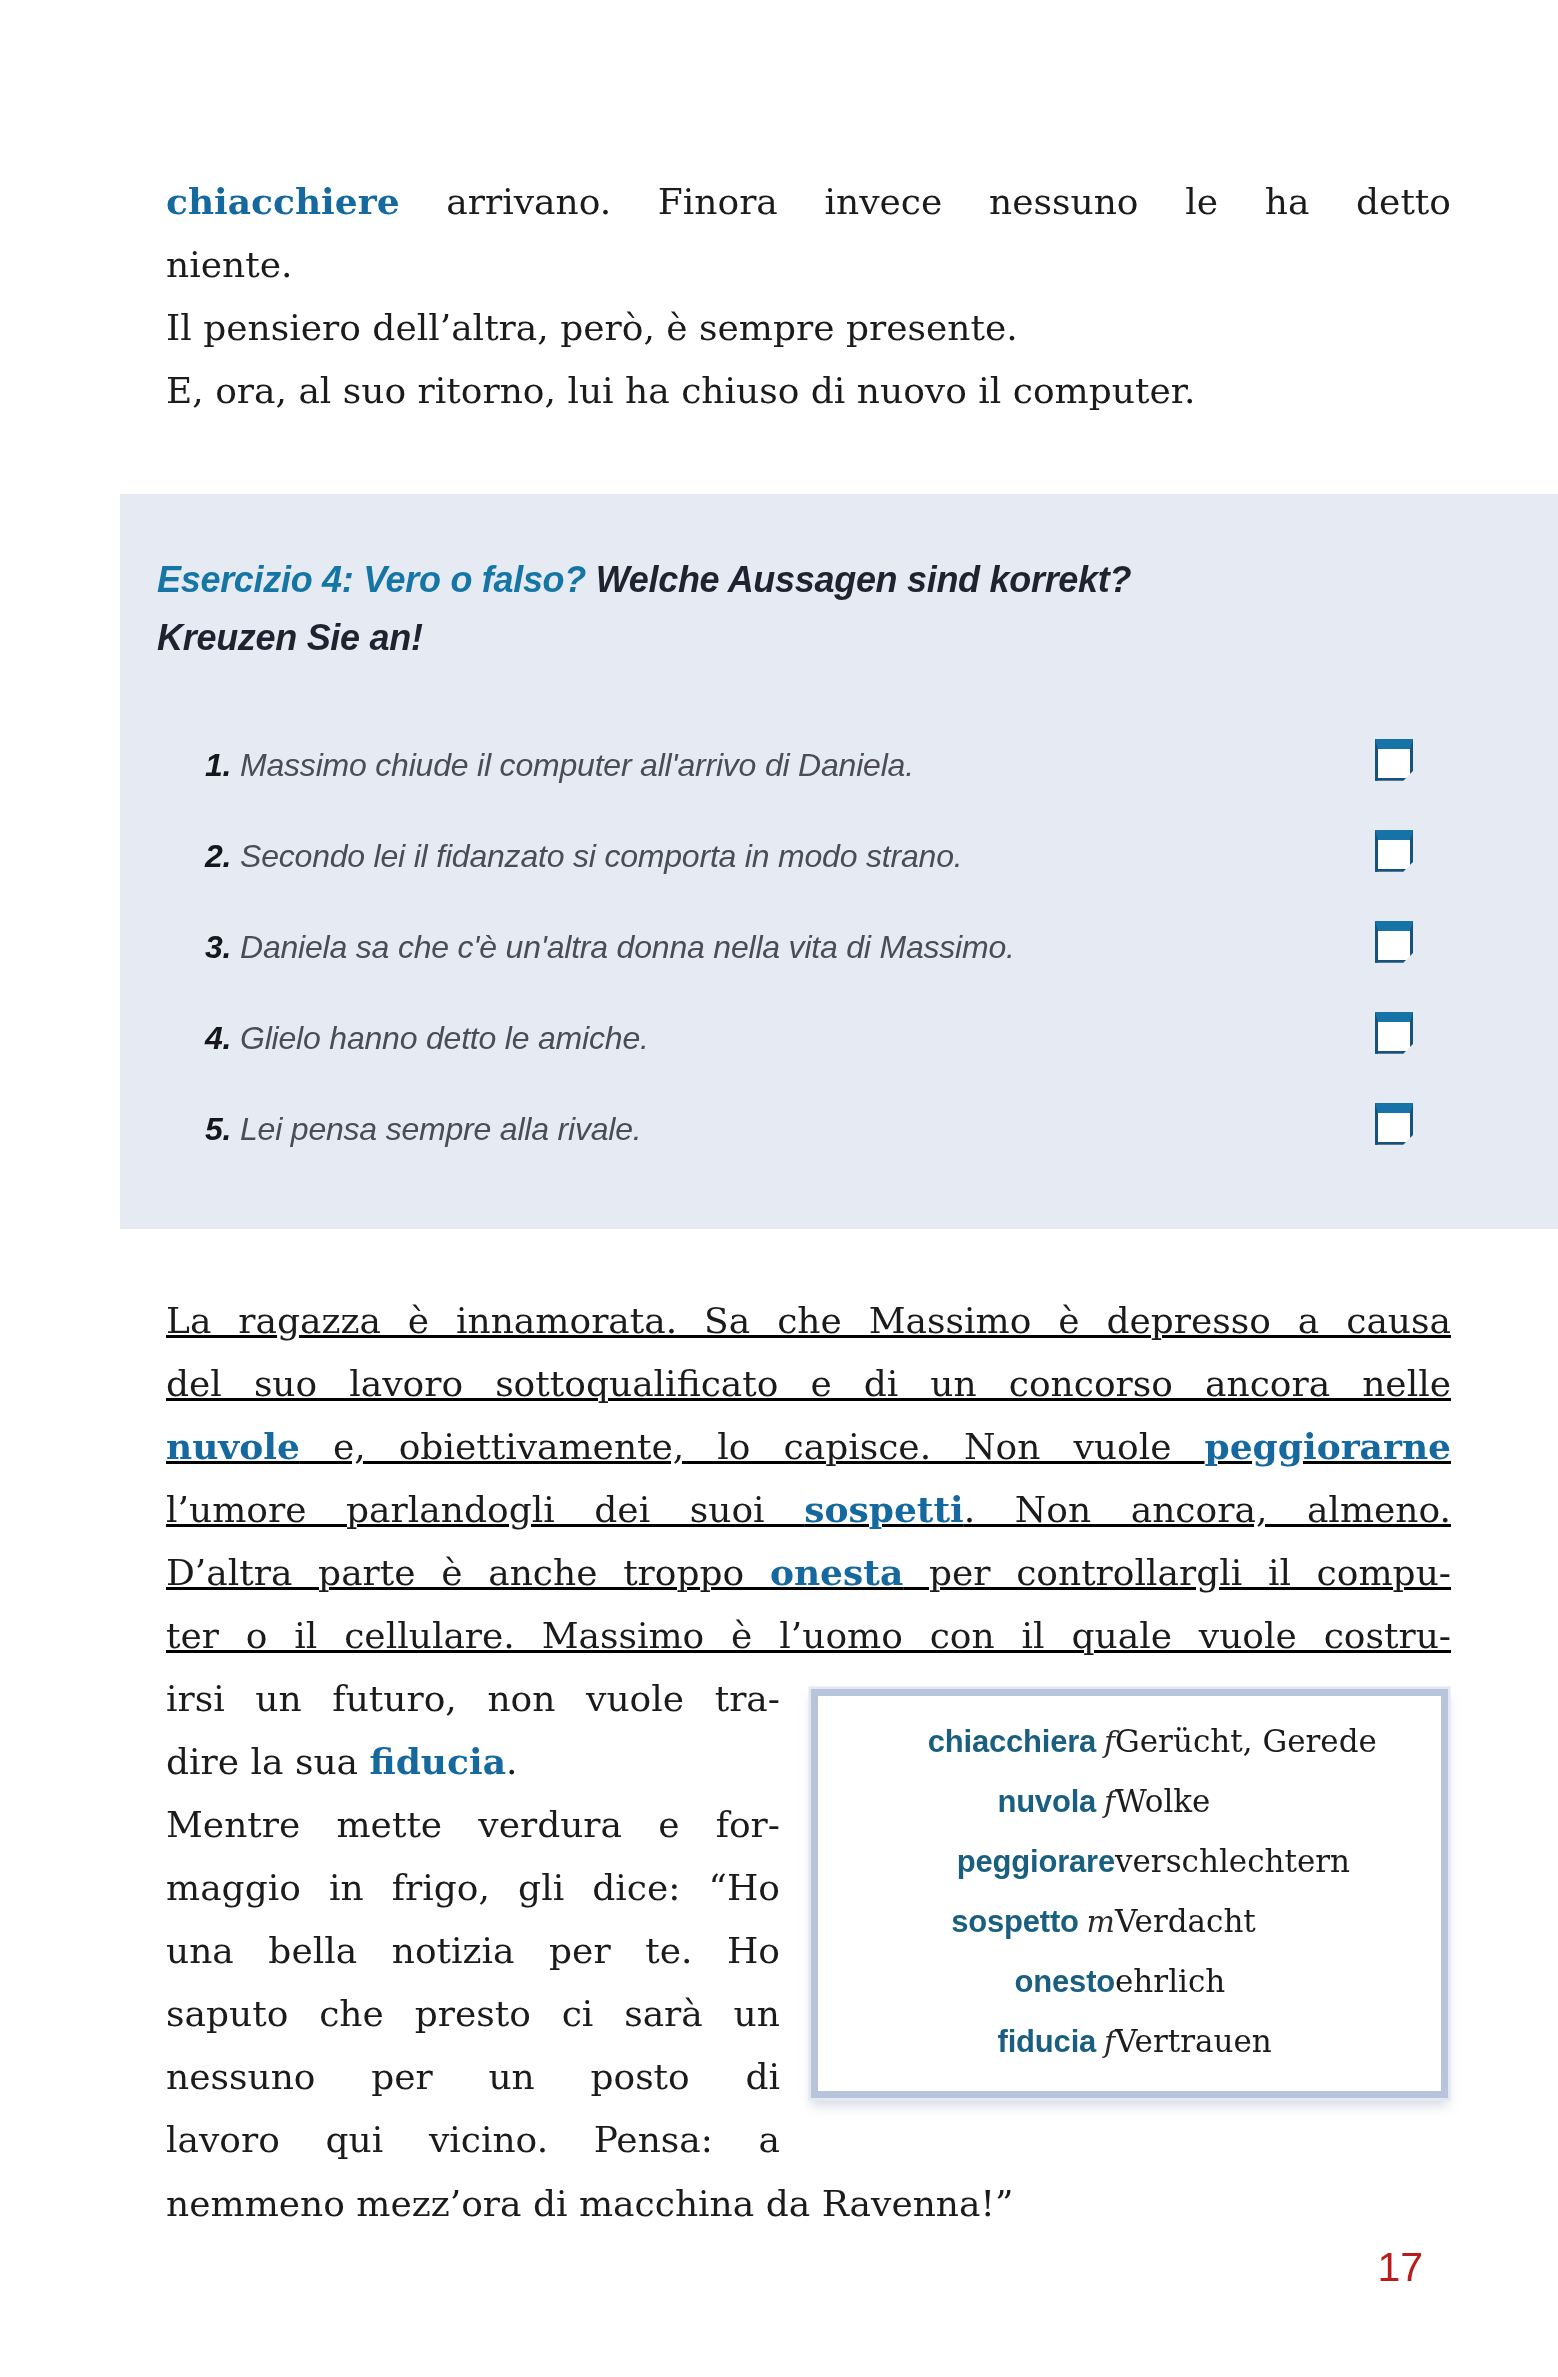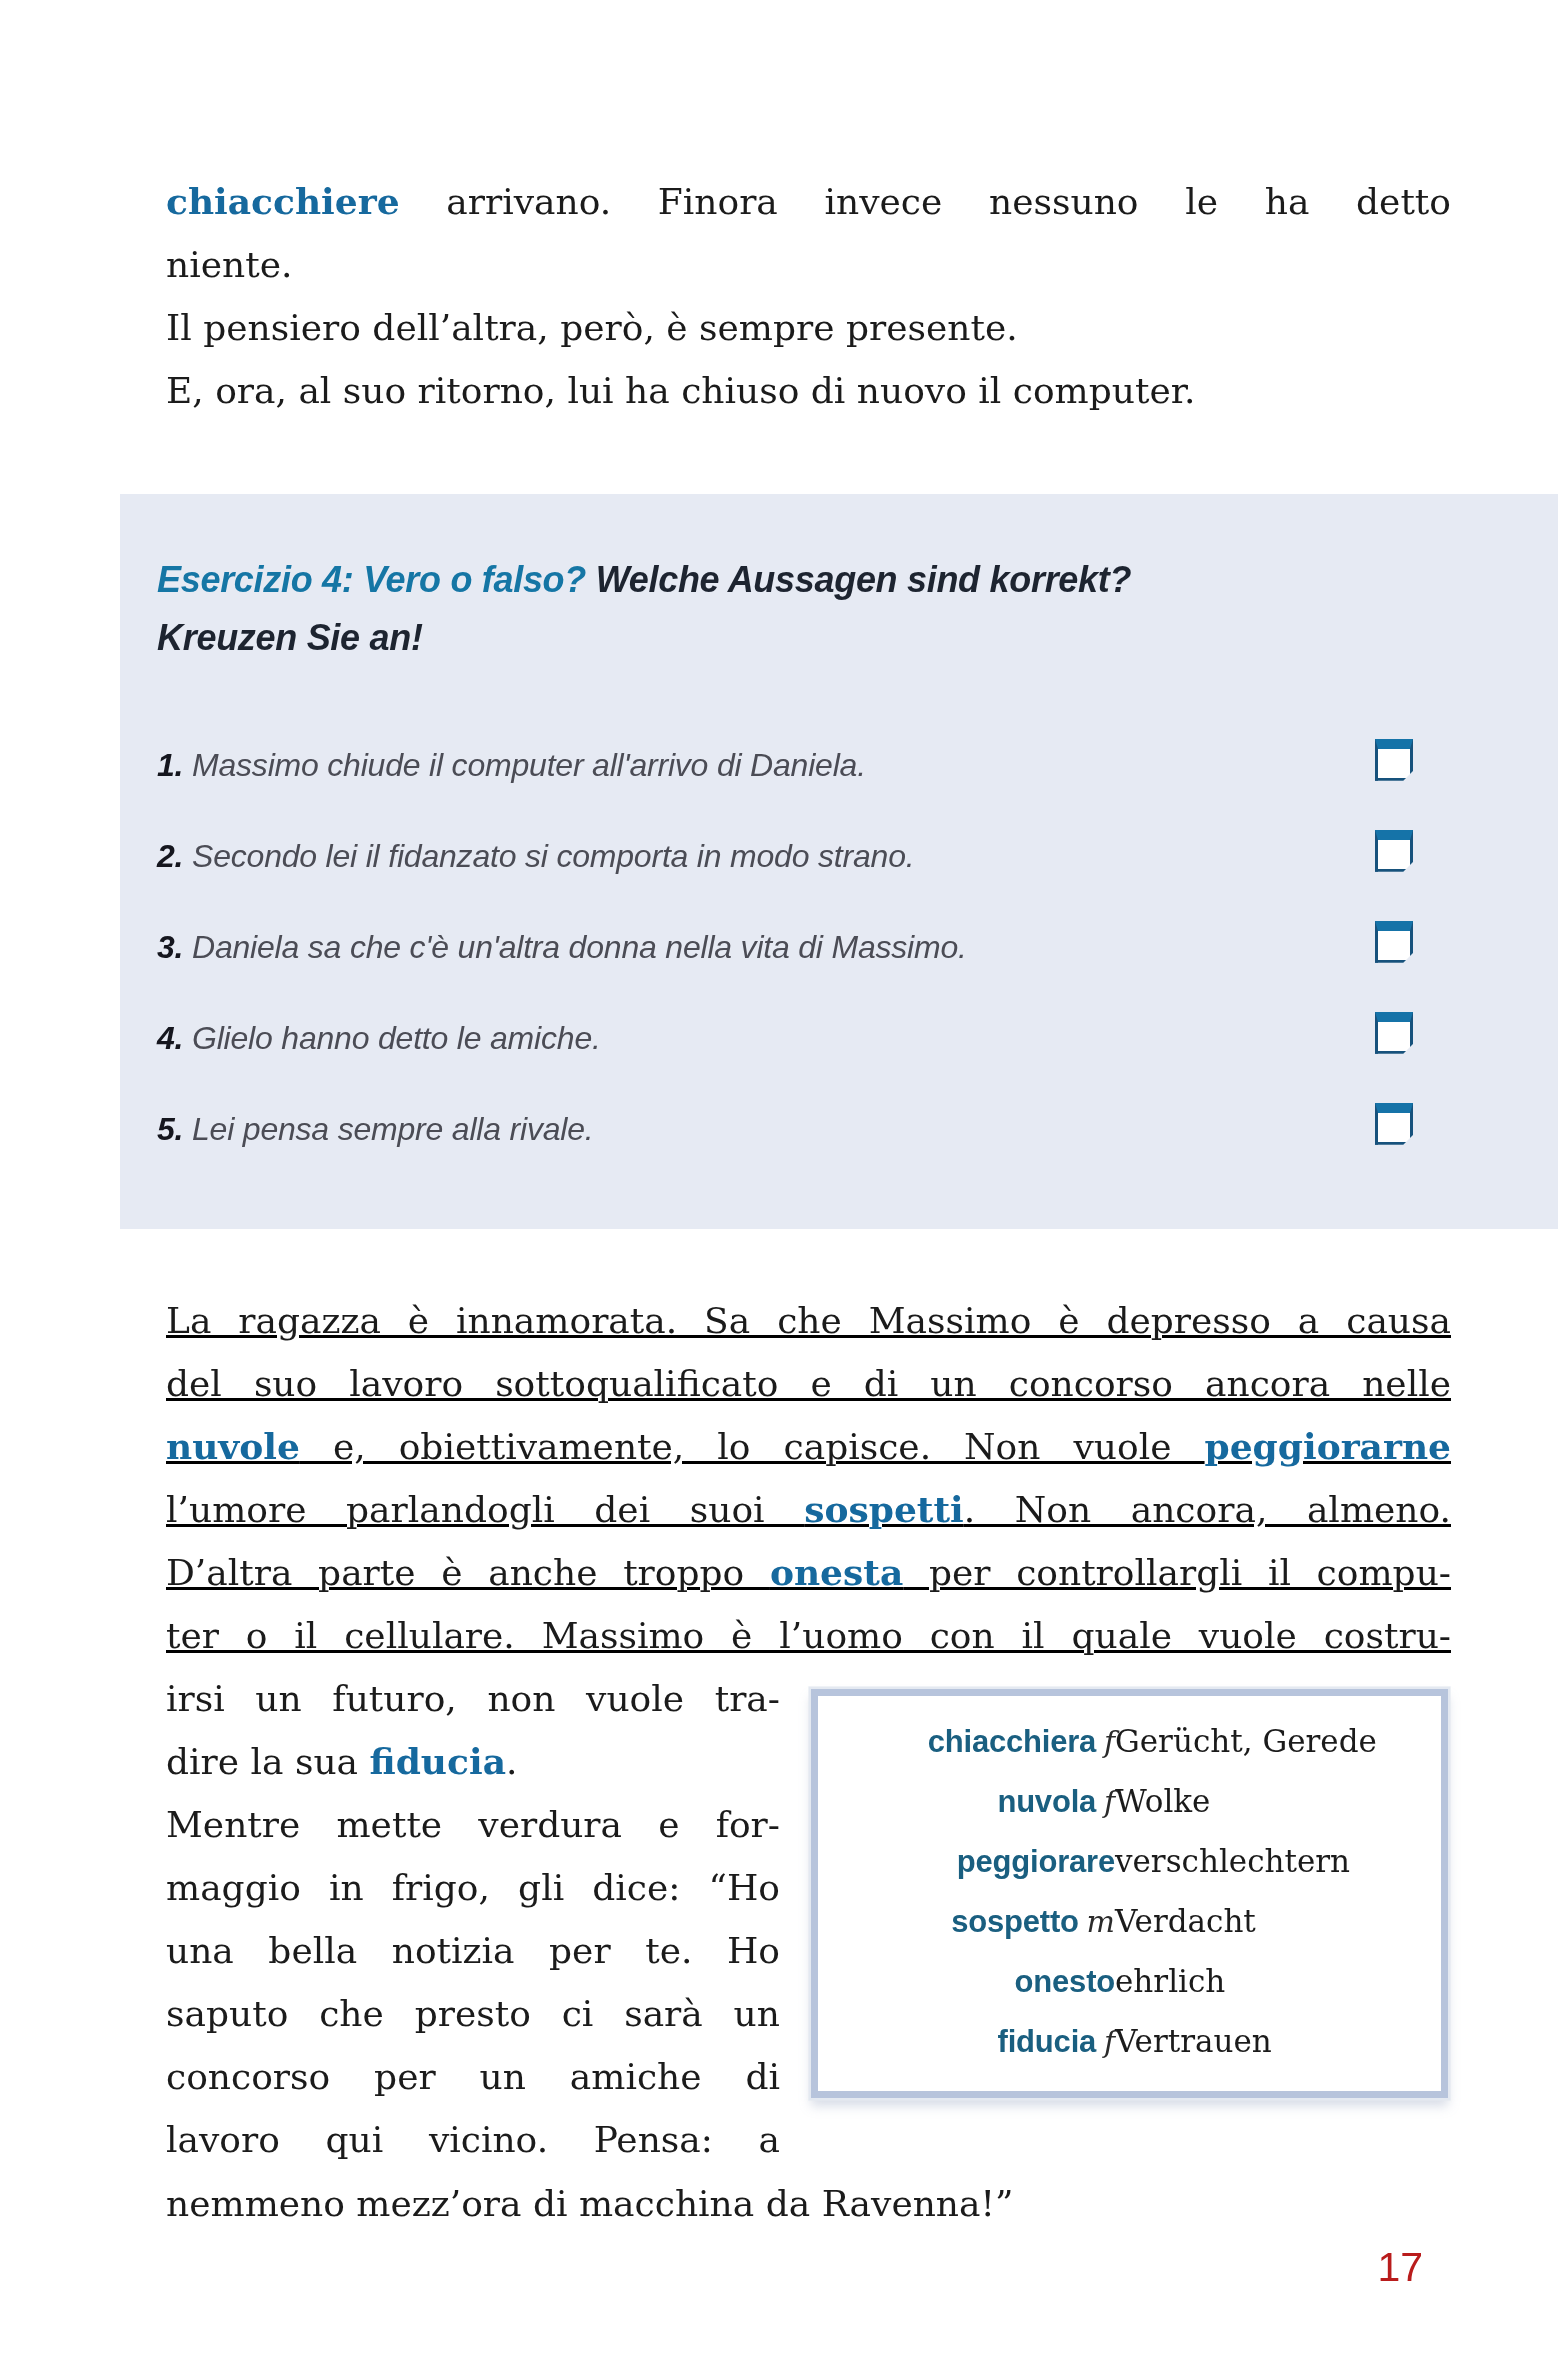--- a/index.html
+++ b/index.html
@@ -20,21 +20,21 @@
     position:absolute; left:120px; top:494px; width:1439px; height:735px;
     background:#e6eaf3; box-sizing:border-box; padding:57px 0 0 37px;
     font-family:"Liberation Sans", sans-serif;
     font-style:italic;
   }
   .ex-title { font-size:36px; font-weight:bold; line-height:58px; color:#1d2430; width:1273px; letter-spacing:-0.3px; }
   .t-blue { color:#1576a5; }
   .ex-items { margin-top:77px; }
   .ex-item {
     position:relative; font-size:32px; line-height:42px; color:#4b4c55;
-    margin-bottom:49px; padding-right:273px; letter-spacing:-0.2px;
+    margin-bottom:49px; padding-right:273px; letter-spacing:-0.2px;margin-left:48px;
   }
   .ex-num { font-weight:bold; color:#15161e; }
   .checkbox {
     position:absolute; right:146px; top:-5.2px; width:38px; height:42px;
     background:#ffffff; box-sizing:border-box;
     border:3.2px solid #17527c; border-top:10.4px solid #1573a8;
     clip-path:polygon(0 0,100% 0,100% calc(100% - 9.7px),calc(100% - 9.7px) 100%,0 100%);
     cursor:pointer;
   }
 
@@ -93,21 +93,21 @@
       <div class="line just"><span>D’altra parte è anche troppo </span><span class="blue">onesta</span><span> per controllargli il compu-</span></div>
       <div class="line just"><span>ter o il cellulare. Massimo è l’uomo con il quale vuole costru-</span></div>
     </div>
   <div class="story-narrow">
       <div class="line just"><span>irsi un futuro, non vuole tra-</span></div>
       <div class="line"><span>dire la sua </span><span class="blue">fiducia</span><span>.</span></div>
       <div class="line just"><span>Mentre mette verdura e for-</span></div>
       <div class="line just"><span>maggio in frigo, gli dice: “Ho</span></div>
       <div class="line just"><span>una bella notizia per te. Ho</span></div>
       <div class="line just"><span>saputo che presto ci sarà un</span></div>
-      <div class="line just"><span>concorso per un amiche di</span></div>
+      <div class="line just"><span>nessuno per un posto di</span></div>
       <div class="line just"><span>lavoro qui vicino. Pensa: a</span></div>
     </div>
 
   <div class="vocab-box">
       <div class="vocab-row">
         <div class="vocab-term-cell"><span class="vocab-term">chiacchiera</span><span class="vocab-gender">f</span></div>
         <div class="vocab-trans">Gerücht, Gerede</div>
       </div>
       <div class="vocab-row">
         <div class="vocab-term-cell"><span class="vocab-term">nuvola</span><span class="vocab-gender">f</span></div>

